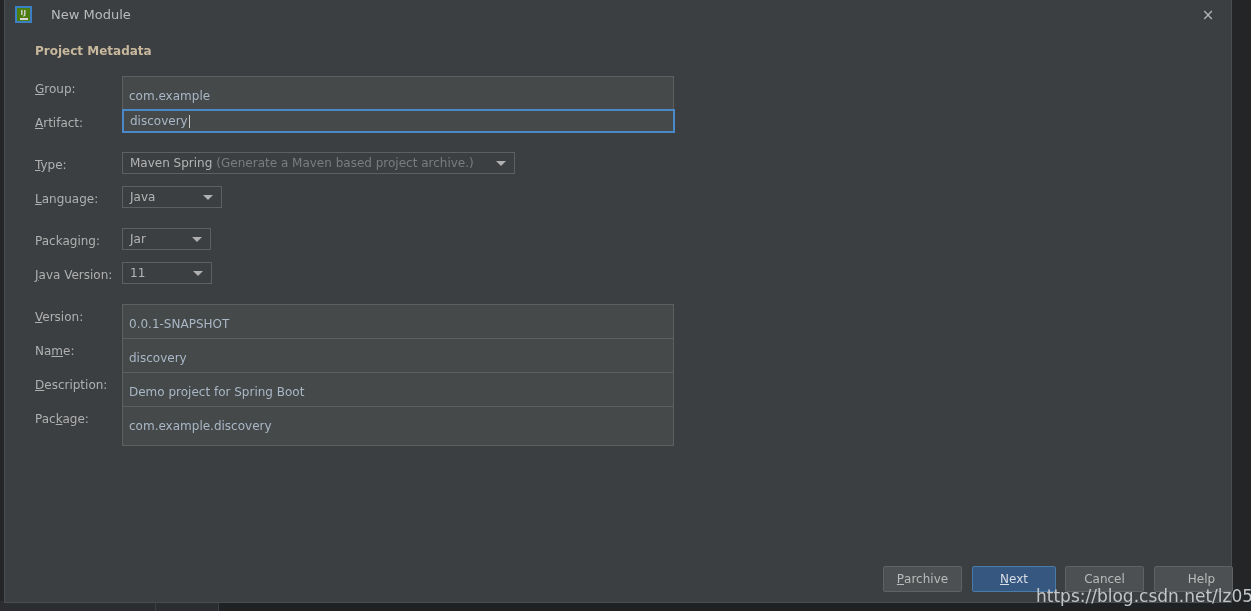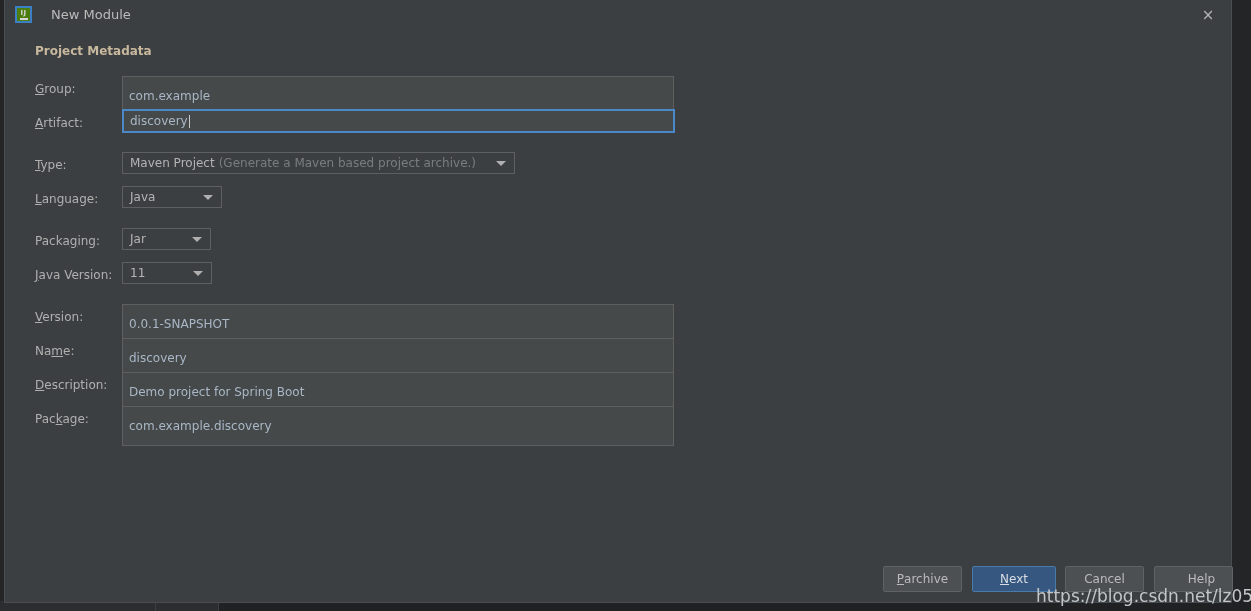--- a/index.html
+++ b/index.html
@@ -245,21 +245,21 @@
   </div>
 
   <div class="row-label" style="left:30px; top:115px;"><span class="mn">A</span><span>rtifact:</span></div>
   <div class="text-field focused" style="left:117px; top:109px; width:553px;">
     <span>discovery</span>
       <span class="caret"></span>
   </div>
 
   <div class="row-label" style="left:30px; top:157px;"><span class="mn">T</span><span>ype:</span></div>
   <div class="combo" style="left:117px; top:152px; width:393px;">
-    <span>Maven Project</span>
+    <span>Maven Spring</span>
     <span class="combo-hint">(Generate a Maven based project archive.)</span>
     <span class="arrow"></span>
   </div>
 
   <div class="row-label" style="left:30px; top:191px;"><span class="mn">L</span><span>anguage:</span></div>
   <div class="combo" style="left:117px; top:186px; width:100px;">
     <span>Java</span>
     <span class="arrow"></span>
   </div>
 

